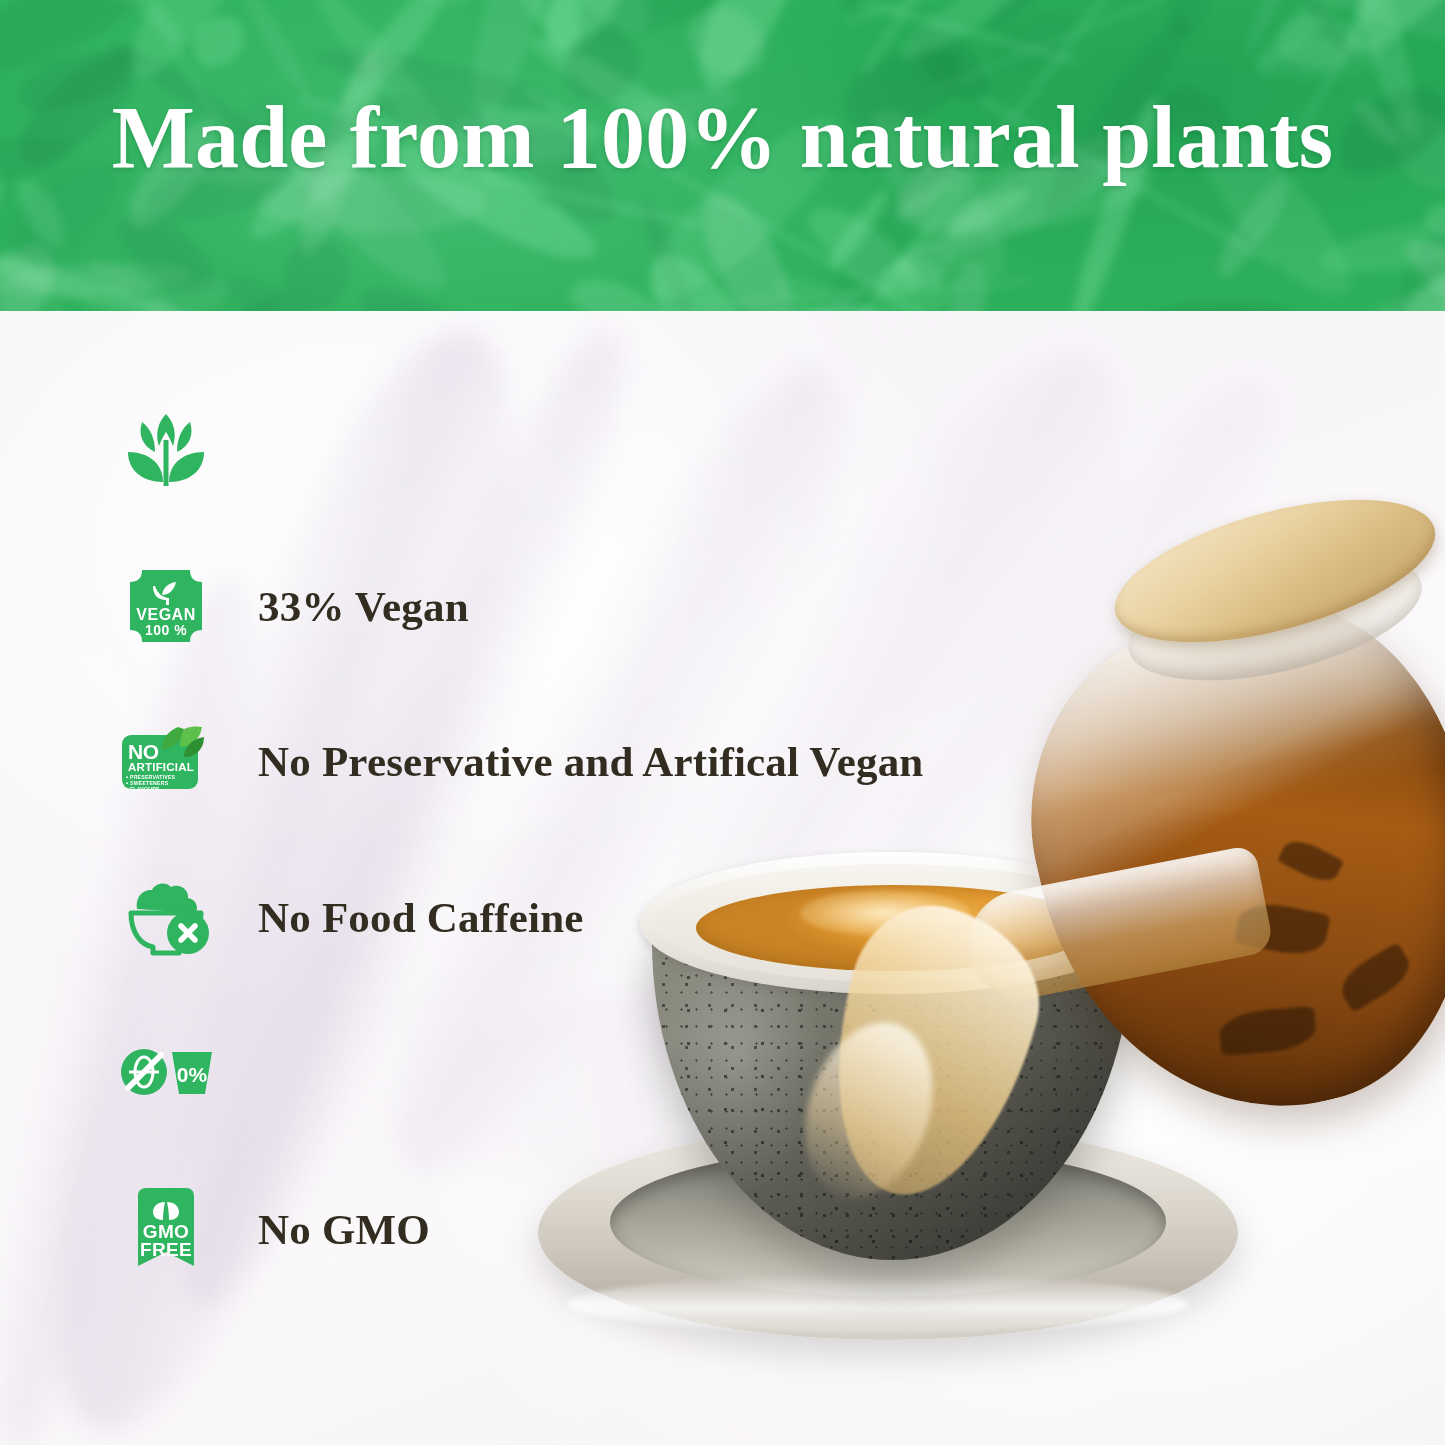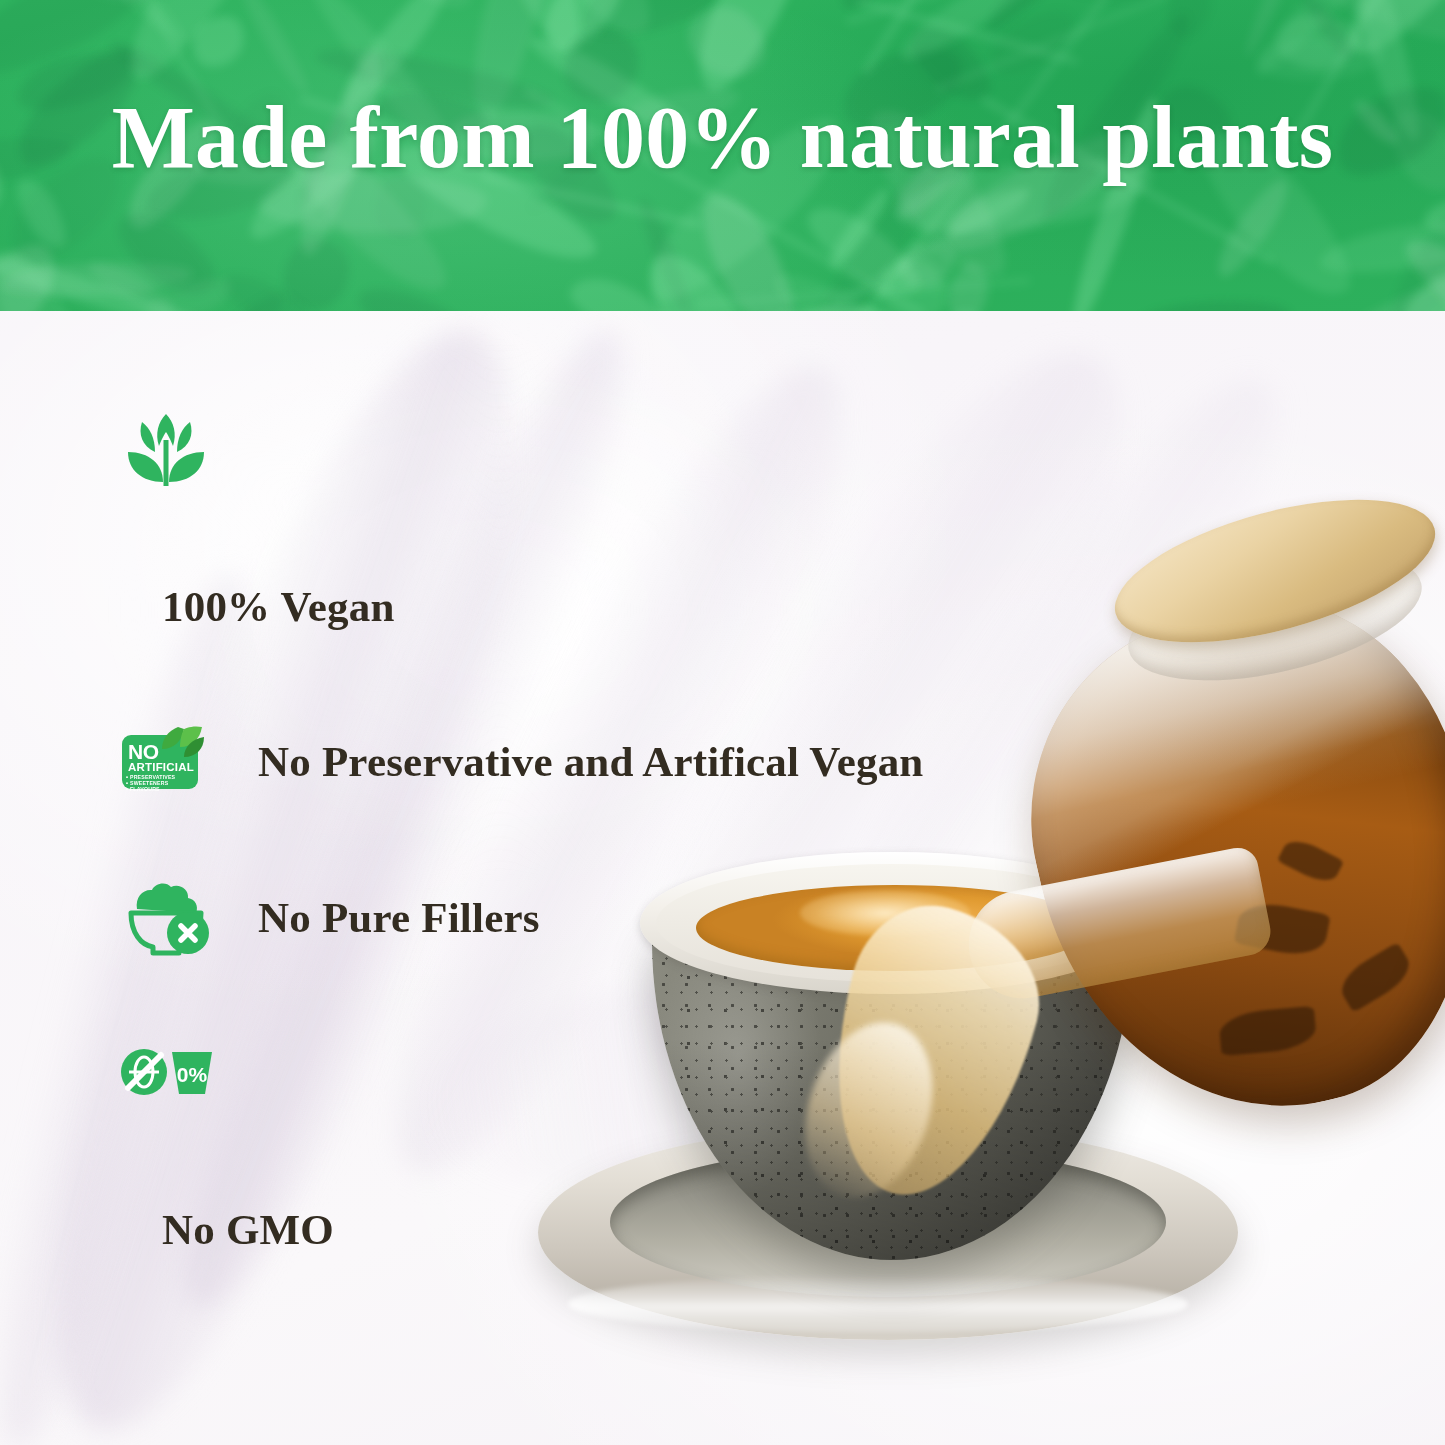--- a/index.html
+++ b/index.html
@@ -320,21 +320,32 @@
             <path d="M68 16 C60 22 55 32 55 46 C68 40 72 28 68 16 Z"></path>
             <path d="M6 46 C6 64 20 76 41 76 C41 58 27 46 6 46 Z"></path>
             <path d="M82 46 C61 46 47 58 47 76 C68 76 82 64 82 46 Z"></path>
             <rect x="41.5" y="34" width="5" height="46"></rect>
           </g>
         </svg>
       </div>
     </div>
 
     <div class="feature f2">
-      <div class="f-label">100% Vegan</div>
+      <div class="f-icon">
+        <svg width="84" height="84" viewBox="0 0 84 84">
+          <path fill="#2fb45f" d="M18 6 H66 C66 14 70 18 78 18 V66 C70 66 66 70 66 78 H18 C18 70 14 66 6 66 V18 C14 18 18 14 18 6 Z"></path>
+          <g fill="#ffffff">
+            <path d="M52 18 C44 19 39 24 38 31 C44 31 50 27 52 18 Z"></path>
+            <path d="M29 22 C29 31 34 36 42 36 L42 41 L45 41 L45 34 C39 34 33 29 31 22 Z"></path>
+          </g>
+          <text x="42" y="56" font-family="Liberation Sans, sans-serif" font-size="16" font-weight="700" fill="#ffffff" text-anchor="middle" letter-spacing="0.5">VEGAN</text>
+          <text x="42" y="71" font-family="Liberation Sans, sans-serif" font-size="14" font-weight="700" fill="#ffffff" text-anchor="middle" letter-spacing="0.5">100 %</text>
+        </svg>
+      </div>
+      <div class="f-label">33% Vegan</div>
     </div>
 
     <div class="feature f3">
       <div class="f-icon">
         <svg width="96" height="80" viewBox="0 0 96 80">
           <rect x="4" y="14" width="76" height="54" rx="9" fill="#2fb45f"></rect>
           <g>
             <path fill="#3faa3f" d="M60 6 C50 10 44 18 44 28 C56 28 64 20 66 8 Z"></path>
             <path fill="#5cc04a" d="M66 8 C66 8 74 4 84 6 C82 18 74 26 62 26 C62 18 64 12 66 8 Z"></path>
             <path fill="#2f8f33" d="M86 16 C86 28 78 36 66 36 C66 26 74 18 86 16 Z"></path>
@@ -356,36 +367,47 @@
 
     <div class="feature f4">
       <div class="f-icon">
         <svg width="90" height="84" viewBox="0 0 90 84">
           <path fill="#2fb45f" d="M16 34 C14 22 22 14 31 15 C34 8 45 6 50 12 C58 8 68 14 67 23 C74 24 78 31 75 38 Z"></path>
           <path fill="none" stroke="#2fb45f" stroke-width="5" stroke-linejoin="round" stroke-linecap="round" d="M10 38 H80 C80 58 70 70 58 72 L58 78 H32 L32 72 C20 70 10 58 10 38 Z"></path>
           <circle cx="67" cy="58" r="21" fill="#2fb45f"></circle>
           <path stroke="#ffffff" stroke-width="5.5" stroke-linecap="round" d="M60 51 L74 65 M74 51 L60 65"></path>
         </svg>
       </div>
-      <div class="f-label">No Pure Fillers</div>
+      <div class="f-label">No Food Caffeine</div>
     </div>
 
     <div class="feature f5">
       <div class="f-icon">
         <svg width="96" height="62" viewBox="0 0 96 62">
           <circle cx="26" cy="30" r="23" fill="#2fb45f"></circle>
           <g fill="none" stroke="#ffffff" stroke-width="3">
             <ellipse cx="26" cy="30" rx="9" ry="15"></ellipse>
             <path d="M11 30 H41"></path>
           </g>
           <path stroke="#ffffff" stroke-width="6" stroke-linecap="round" d="M10 46 L43 13"></path>
           <path fill="#2fb45f" d="M54 10 H94 L87 52 H61 Z"></path>
           <text x="74" y="40" font-family="Liberation Sans, sans-serif" font-size="21" font-weight="700" fill="#ffffff" text-anchor="middle">0%</text>
         </svg>
       </div>
     </div>
 
     <div class="feature f6">
+      <div class="f-icon">
+        <svg width="76" height="86" viewBox="0 0 76 86">
+          <path fill="#2fb45f" d="M10 10 C10 5 13 2 18 2 H58 C63 2 66 5 66 10 V80 L38 66 L10 80 Z"></path>
+          <g fill="#ffffff">
+            <path d="M37 16 C30 16 25 20 25 26 C25 31 29 34 35 34 C35 27 36 21 37 16 Z"></path>
+            <path d="M39 16 C40 21 41 27 41 34 C47 34 51 31 51 26 C51 20 46 16 39 16 Z"></path>
+          </g>
+          <text x="38" y="52" font-family="Liberation Sans, sans-serif" font-size="19" font-weight="700" fill="#ffffff" text-anchor="middle" letter-spacing="0.3">GMO</text>
+          <text x="38" y="70" font-family="Liberation Sans, sans-serif" font-size="19" font-weight="700" fill="#ffffff" text-anchor="middle" letter-spacing="0.3">FREE</text>
+        </svg>
+      </div>
       <div class="f-label">No GMO</div>
     </div>
 
   </div>
 </div>
 
 </body></html>

